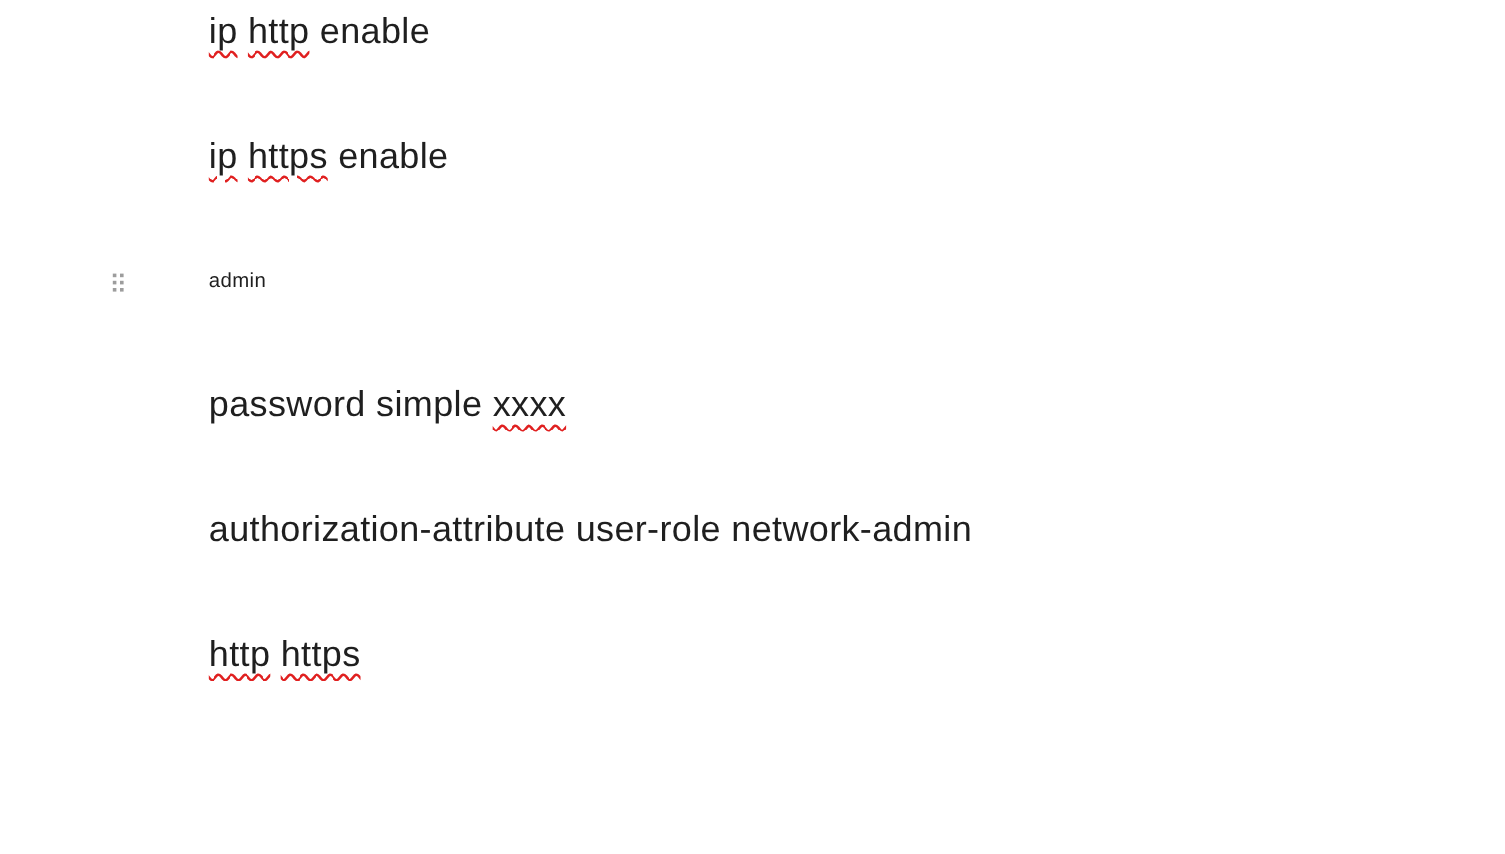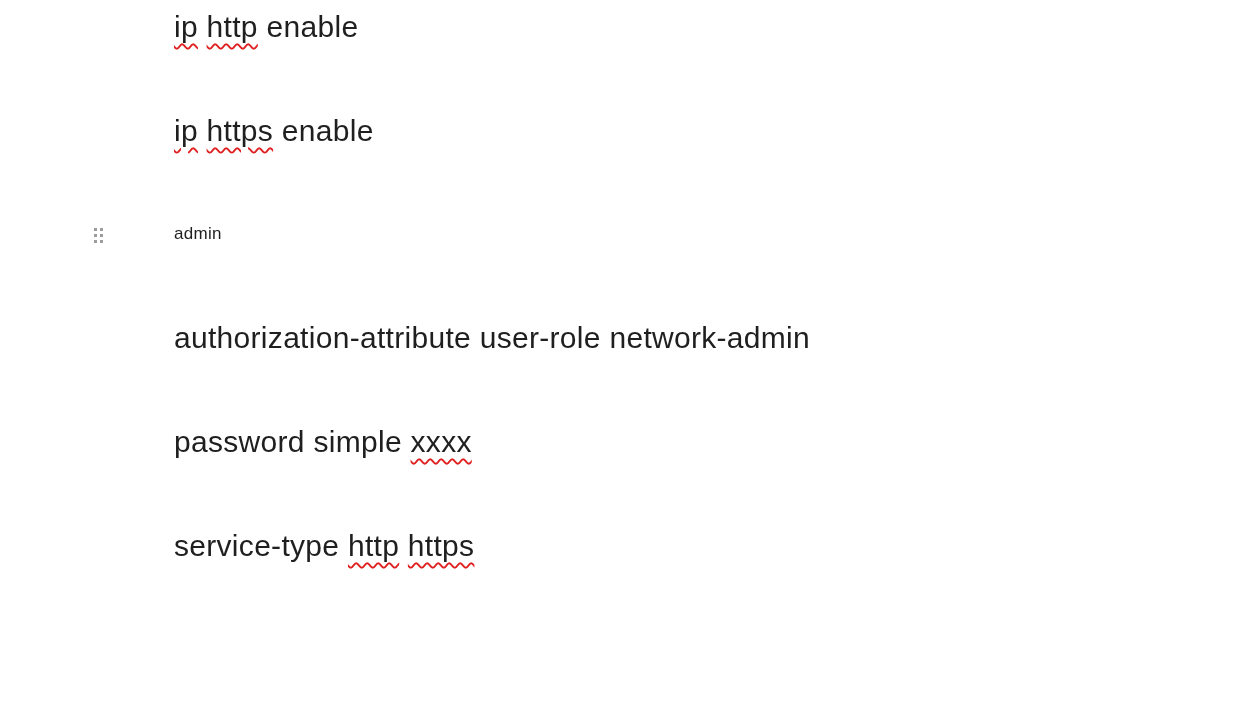--- a/index.html
+++ b/index.html
@@ -93,30 +93,29 @@
       <span class="seg"> </span>
       <span class="seg sq">https</span>
       <span class="seg"> enable</span>
     </div>
 
     <div class="line">
       <span class="seg small">admin</span>
     </div>
 
     <div class="line">
-      <span class="seg">authorization-attribute user-role network-admin</span>
-    </div>
-
-    <div class="line">
       <span class="seg">password simple </span>
       <span class="seg sq">xxxx</span>
     </div>
 
     <div class="line">
-      <span class="seg">service-type </span>
+      <span class="seg">authorization-attribute user-role network-admin</span>
+    </div>
+
+    <div class="line">
       <span class="seg sq">http</span>
       <span class="seg"> </span>
       <span class="seg sq">https</span>
     </div>
 
 
   </div>
 </div>
 
 </body></html>

